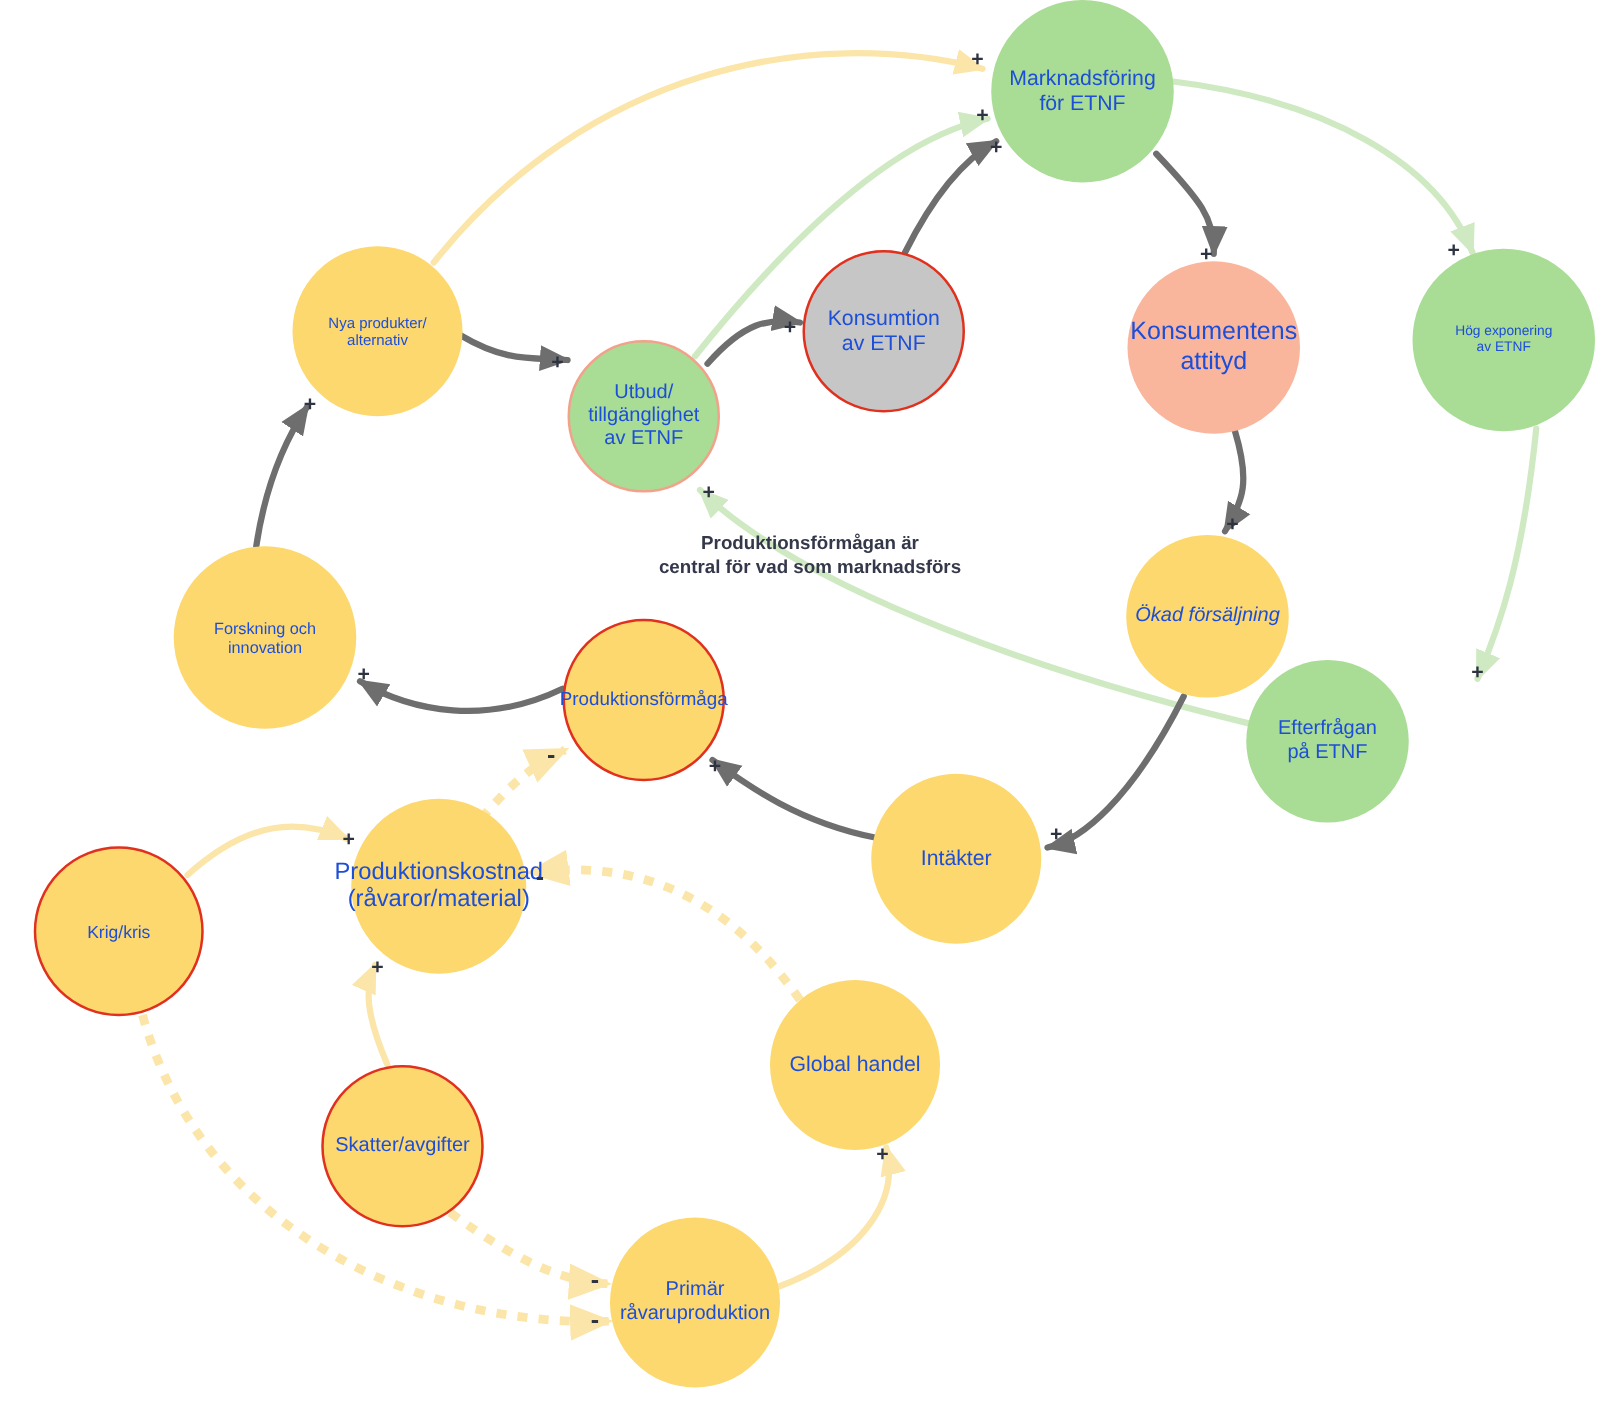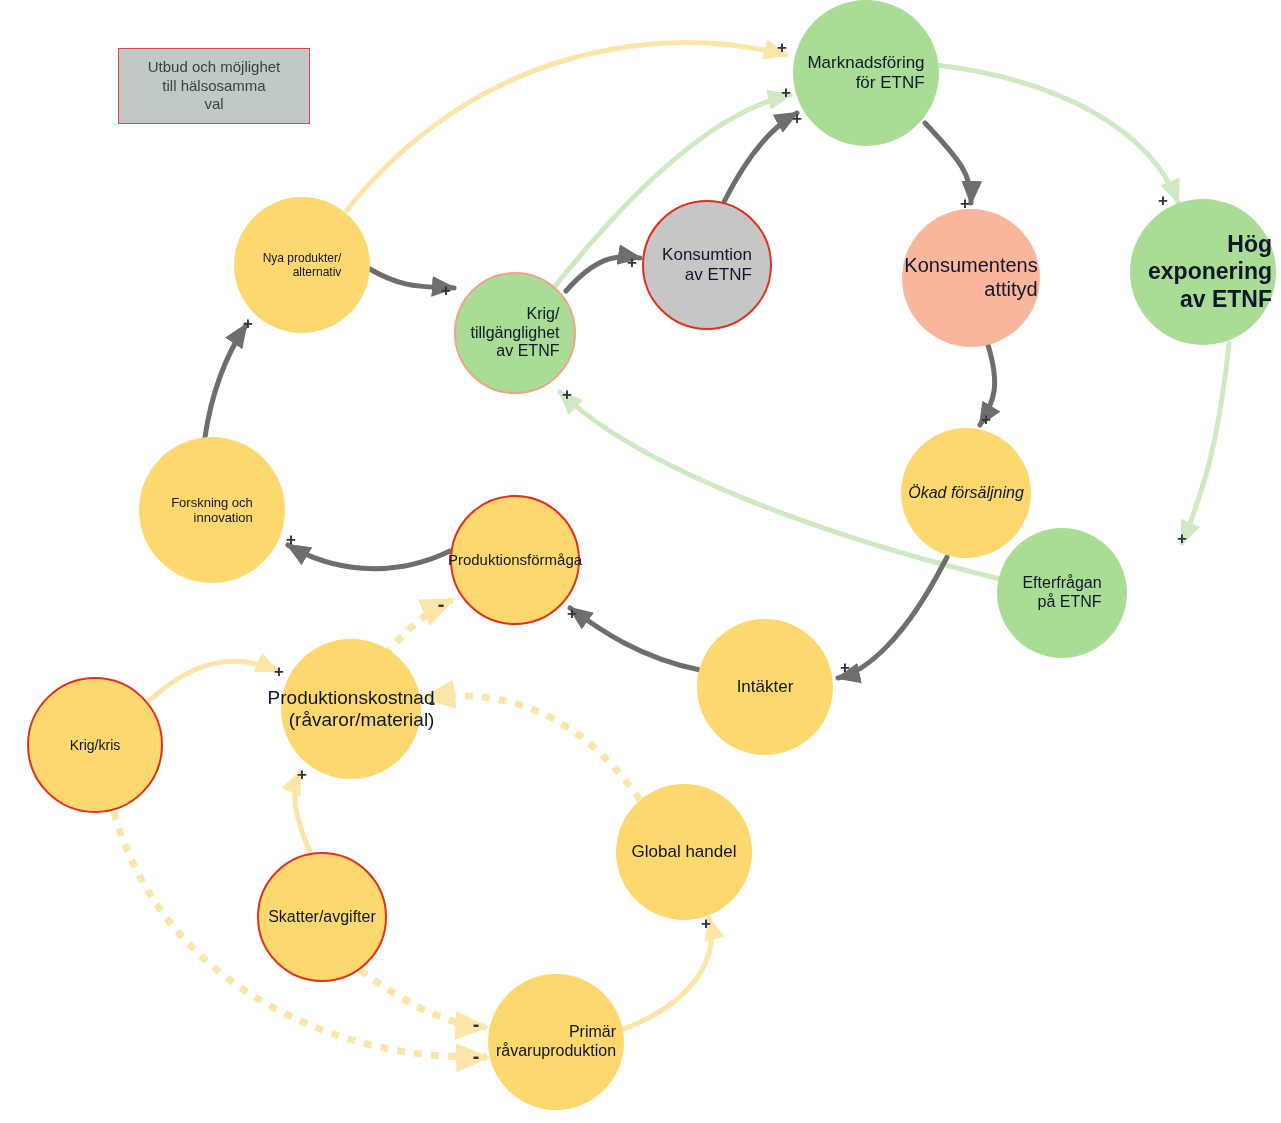--- a/index.html
+++ b/index.html
@@ -2,22 +2,22 @@
 <html><head>
 <meta charset="utf-8">
 <style>
   html,body{margin:0;padding:0;background:#ffffff;}
   body{width:1281px;height:1123px;position:relative;overflow:hidden;
        font-family:"Liberation Sans","DejaVu Sans",sans-serif;}
   #stage{position:absolute;left:0;top:0;width:1281px;height:1123px;}
   svg#edges{position:absolute;left:0;top:0;width:1281px;height:1123px;}
 
   .node{position:absolute;border-radius:50%;display:flex;align-items:center;
-        justify-content:center;text-align:right;box-sizing:border-box;
-        color:#0f172a;line-height:1.18;}
+        justify-content:center;text-align:center;box-sizing:border-box;
+        color:#1d4ed8;line-height:1.18;}
   .node .lbl{display:block;padding:0 4px;white-space:pre-line;}
 
   .legend-box{position:absolute;box-sizing:border-box;display:flex;
       align-items:center;justify-content:center;text-align:center;
       color:#3c4043;line-height:1.25;}
 
   .note{position:absolute;text-align:center;font-weight:bold;color:#34384a;
         line-height:1.28;white-space:pre-line;}
 
   .sign{position:absolute;color:#2e3342;font-weight:bold;
@@ -57,50 +57,47 @@
       <path d="M 205 437 C 212 390 228 352 246 325" fill="none" stroke="#6e6e6e" stroke-width="5" stroke-linecap="round" marker-end="url(#arw2)"></path>
       <path d="M 385 655 C 410 625 430 610 452 600" fill="none" stroke="#fbe5a8" stroke-width="7" stroke-linecap="butt" stroke-dasharray="8 9" marker-end="url(#arw0)"></path>
       <path d="M 150 700 C 200 655 240 655 278 671" fill="none" stroke="#fbe5a8" stroke-width="5" stroke-linecap="round" marker-end="url(#arw0)"></path>
       <path d="M 310 852 C 292 810 292 790 300 772" fill="none" stroke="#fbe5a8" stroke-width="5" stroke-linecap="round" marker-end="url(#arw0)"></path>
       <path d="M 640 800 C 570 700 490 690 424 698" fill="none" stroke="#fbe5a8" stroke-width="7" stroke-linecap="butt" stroke-dasharray="8 9" marker-end="url(#arw0)"></path>
       <path d="M 621 1030 C 690 1005 720 960 709 918" fill="none" stroke="#fbe5a8" stroke-width="5" stroke-linecap="round" marker-end="url(#arw0)"></path>
       <path d="M 360 970 C 415 1010 450 1025 486 1027" fill="none" stroke="#fbe5a8" stroke-width="7" stroke-linecap="butt" stroke-dasharray="8 9" marker-end="url(#arw0)"></path>
       <path d="M 114 812 C 160 980 330 1062 487 1057" fill="none" stroke="#fbe5a8" stroke-width="7" stroke-linecap="butt" stroke-dasharray="8 9" marker-end="url(#arw0)"></path>
     </svg>
 
-  <div class="legend-box" id="legend-box" style="left: 118px; top: 48px; width: 192px; height: 76px; background: rgb(191, 201, 198); border: 1.5px solid rgb(224, 65, 74); font-size: 15px; white-space: pre-line;">
-    <span id="legend-label">Utbud och möjlighet
-till hälsosamma
-val</span>
-  </div>
 
+  <div class="note" id="central-note" style="left: 452px; top: 425px; width: 392px; font-size: 15px;">Produktionsförmågan är
+central för vad som marknadsförs</div>
 
   <div id="nodes-layer">
       <div class="node" style="left: 793px; top: 0px; width: 146px; height: 146px; background: rgb(169, 220, 149); font-size: 17px;">
         <span class="lbl">Marknadsföring
 för ETNF</span>
       </div>
       <div class="node" style="left: 234px; top: 197px; width: 136px; height: 136px; background: rgb(252, 216, 110); font-size: 12px;">
         <span class="lbl">Nya produkter/
 alternativ</span>
       </div>
       <div class="node" style="left: 642px; top: 200px; width: 130px; height: 130px; background: rgb(198, 198, 198); border: 2px solid rgb(224, 48, 30); font-size: 17px; font-weight: normal;">
         <span class="lbl">Konsumtion
 av ETNF</span>
       </div>
       <div class="node" style="left: 902px; top: 209px; width: 138px; height: 138px; background: rgb(250, 182, 157); font-size: 20px;">
         <span class="lbl">Konsumentens
 attityd</span>
       </div>
-      <div class="node" style="left: 1130px; top: 199px; width: 146px; height: 146px; background: rgb(169, 220, 149); font-size: 23px; font-weight: bold;">
+      <div class="node" style="left: 1130px; top: 199px; width: 146px; height: 146px; background: rgb(169, 220, 149); font-size: 11px;">
         <span class="lbl">Hög exponering
 av ETNF</span>
       </div>
       <div class="node" style="left: 454px; top: 272px; width: 122px; height: 122px; background: rgb(169, 220, 149); border: 2px solid rgb(242, 162, 138); font-size: 16px;">
-        <span class="lbl">Krig/
+        <span class="lbl">Utbud/
 tillgänglighet
 av ETNF</span>
       </div>
       <div class="node" style="left: 139px; top: 437px; width: 146px; height: 146px; background: rgb(252, 216, 110); font-size: 13px;">
         <span class="lbl">Forskning och
 innovation</span>
       </div>
       <div class="node" style="left: 450px; top: 495px; width: 130px; height: 130px; background: rgb(252, 216, 110); border: 2px solid rgb(224, 48, 30); font-size: 15px;">
         <span class="lbl">Produktionsförmåga</span>
       </div>

